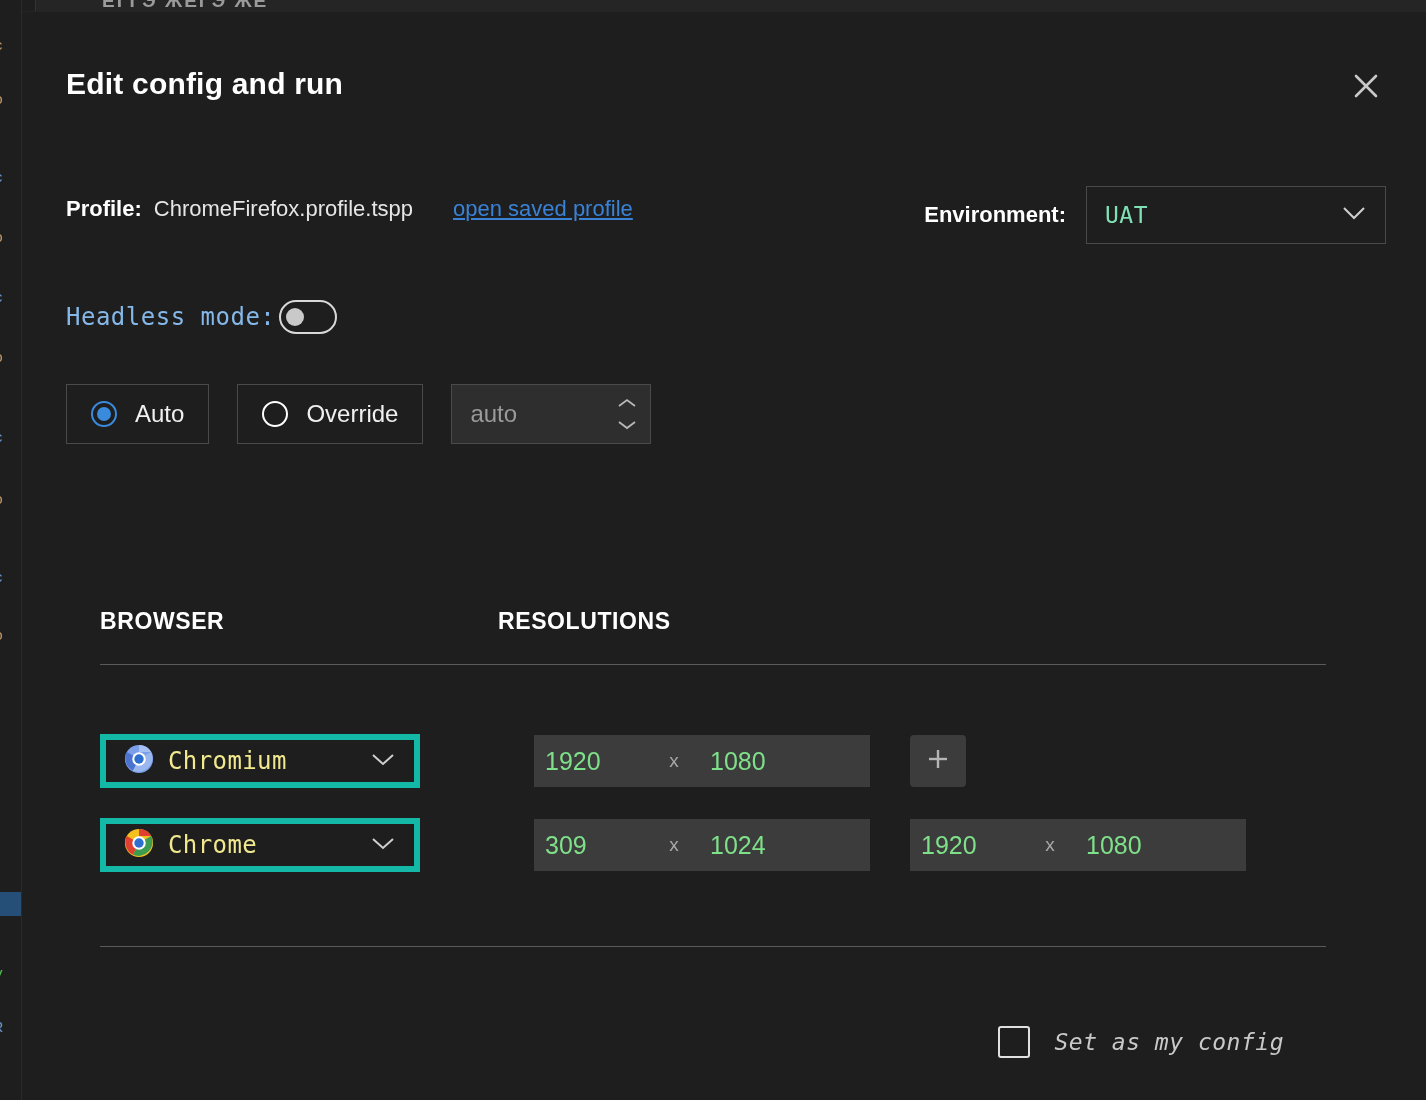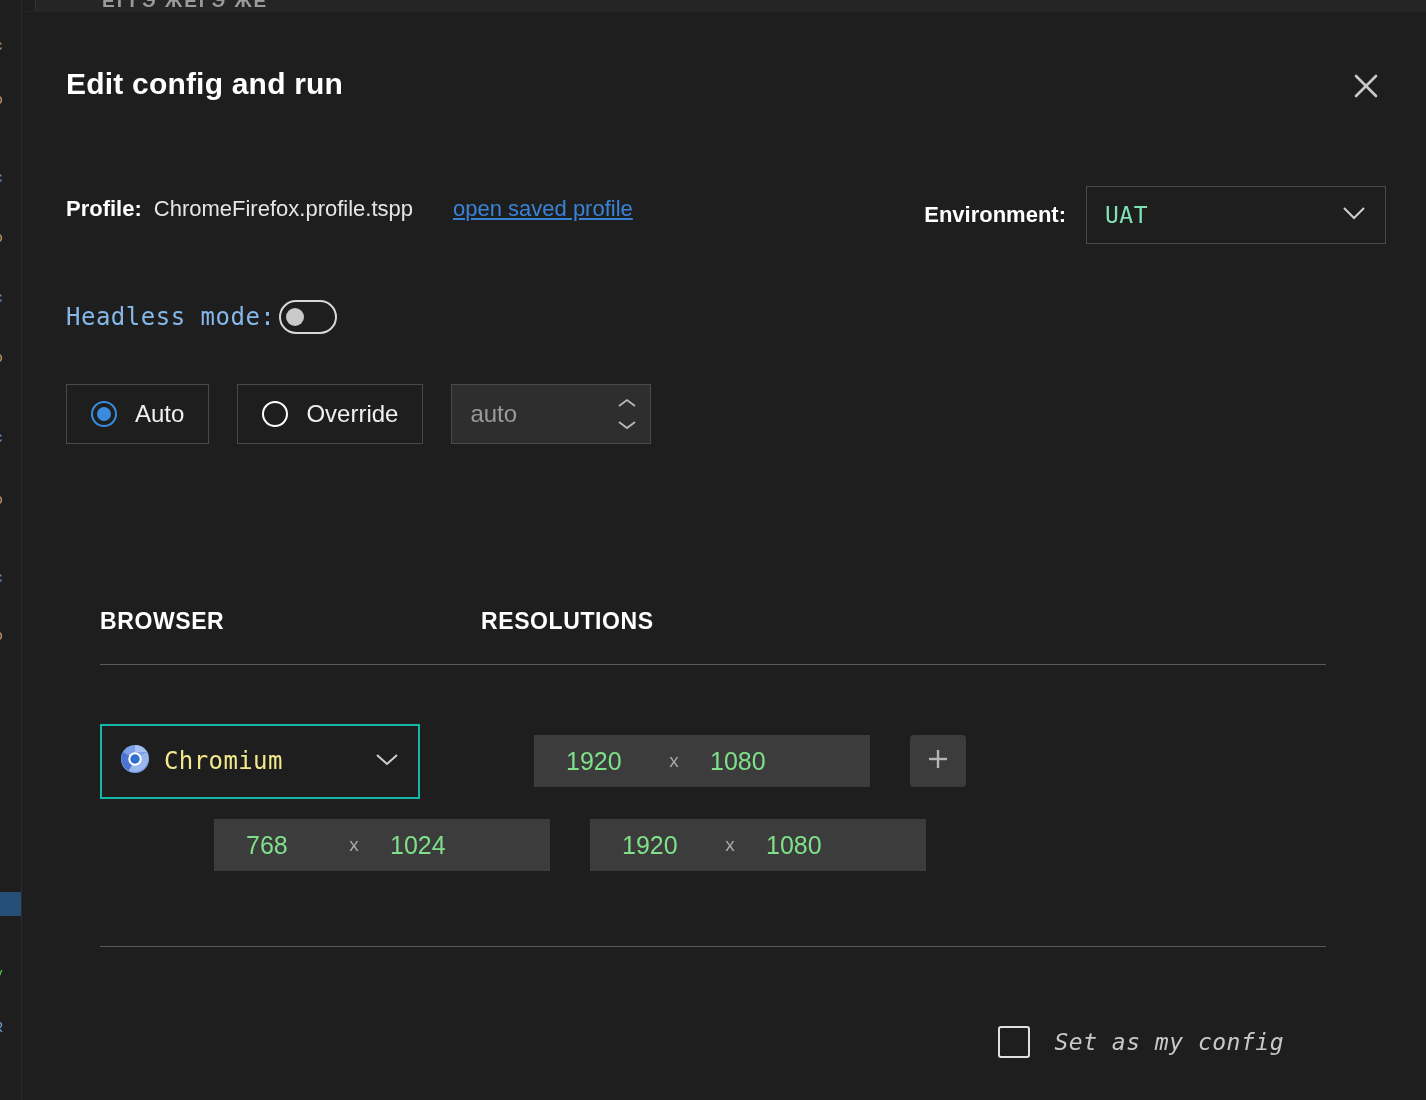--- a/index.html
+++ b/index.html
@@ -186,56 +186,56 @@
 
   
   #table-head {
     position: absolute; left: 78px; top: 596px; width: 1226px;
   }
   .col-head {
     position: absolute; top: 0;
     font-size: 23px; font-weight: 600; color: #ffffff; letter-spacing: .6px;
   }
   #head-browser { left: 0; }
-  #head-resolutions { left: 381px; }
+  #head-resolutions { left: 398px; }
   #head-rule {
     position: absolute; left: 78px; top: 652px;
     width: 1226px; height: 1px; background: #5a5a5a;
   }
   #bottom-rule {
     position: absolute; left: 78px; top: 934px;
     width: 1226px; height: 1px; background: #5a5a5a;
   }
 
   .browser-row {
     position: absolute; left: 78px; width: 1226px; height: 62px;
     display: flex; align-items: center;
   }
   #row-0 { top: 718px; }
   #row-1 { top: 802px; }
 
   .browser-select {
-    width: 320px; height: 75px;
-    border: 2px solid #14b8a6; background: #1e1e1e;
+    width: 320px; height: 54px;
+    border: 6px solid #14b8a6; background: #1e1e1e;
     display: flex; align-items: center; padding: 0 18px;
     cursor: pointer; flex: none;
   }
   .browser-name {
     flex: 1;
     font-family: "DejaVu Sans Mono", monospace;
     font-size: 24px; color: #f2e98e; margin-left: 14px; letter-spacing: .4px;
   }
 
   .res-area { display: flex; align-items: center; margin-left: 114px; }
   .res-chip {
     width: 336px; height: 52px; background: #3c3c3c;
     display: flex; align-items: center; cursor: pointer;
     margin-right: 40px; flex: none;
   }
-  .res-chip .w { width: 120px; text-align: left; padding-left: 32px; }
+  .res-chip .w { width: 120px; text-align: left; padding-left: 11px; }
   .res-chip .sep { width: 40px; text-align: center; color: #a8a8a8; font-size: 19px; }
   .res-chip .h { flex: 1; padding-left: 16px; }
   .res-num { font-size: 25px; color: #7fe08a; }
 
   .add-res-button {
     width: 56px; height: 52px; background: #3c3c3c; border-radius: 4px;
     display: flex; align-items: center; justify-content: center;
     cursor: pointer; flex: none;
   }
 
@@ -389,24 +389,42 @@
           <svg width="26" height="26" viewBox="0 0 26 26" aria-hidden="true">
             <line x1="13" y1="4" x2="13" y2="22" stroke="#b5b5b5" stroke-width="2.4"></line>
             <line x1="4" y1="13" x2="22" y2="13" stroke="#b5b5b5" stroke-width="2.4"></line>
           </svg>
         </span>
       </div>
     </div>
   </div>
 
   <div id="row-1" class="browser-row">
+    <div class="browser-select">
+      <span>
+        <svg width="30" height="30" viewBox="0 0 32 32" aria-hidden="true">
+          <circle cx="16" cy="16" r="15" fill="#f4c020"></circle>
+          <path d="M16 1 A15 15 0 0 1 29 8.5 L16 8.5 Z" fill="#e0402f"></path>
+          <path d="M3 8.6 A15 15 0 0 0 9.6 28.6 L16 16 Z" fill="#e0402f"></path>
+          <path d="M9.6 28.6 A15 15 0 0 0 29 8.5 L16 16 Z" fill="#3c9b4f"></path>
+          <circle cx="16" cy="16" r="7.2" fill="#ffffff"></circle>
+          <circle cx="16" cy="16" r="5" fill="#2f6fd0"></circle>
+        </svg>
+      </span>
+      <span class="browser-name">Chrome</span>
+      <span>
+        <svg width="26" height="15" viewBox="0 0 26 15" aria-hidden="true">
+          <polyline points="3,3 13,12 23,3" fill="none" stroke="#cfcfcf" stroke-width="2"></polyline>
+        </svg>
+      </span>
+    </div>
 
     <div class="res-area">
       <div class="res-chip">
-        <span class="w res-num">768</span>
+        <span class="w res-num">309</span>
         <span class="sep">x</span>
         <span class="h res-num">1024</span>
       </div>
       <div class="res-chip" style="margin-right:0;">
         <span class="w res-num">1920</span>
         <span class="sep">x</span>
         <span class="h res-num">1080</span>
       </div>
     </div>
   </div>

